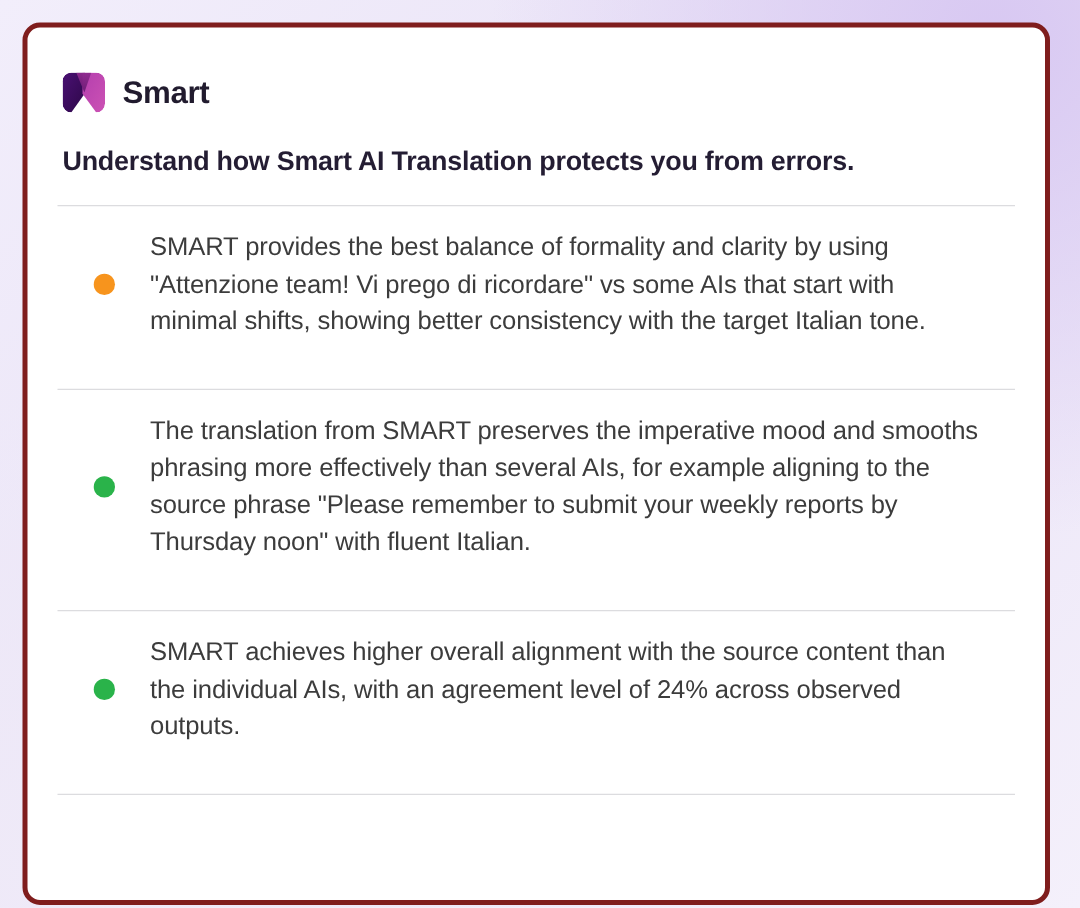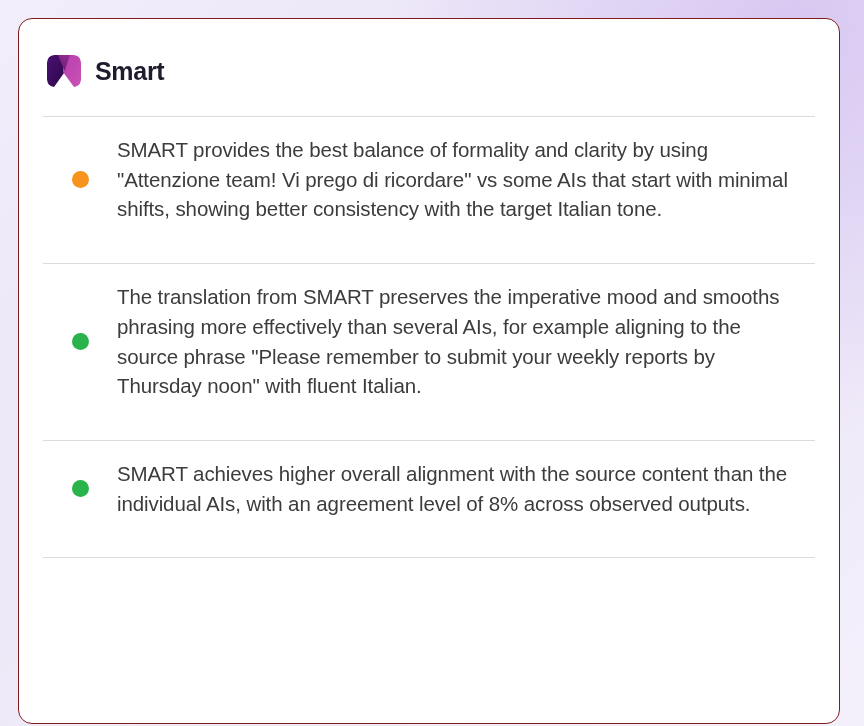--- a/index.html
+++ b/index.html
@@ -25,21 +25,21 @@
     height: 726px;
     padding: 18px 24px 4px 18px;
   }
 
   
   .card {
     position: relative;
     width: 822px;
     height: 706px;
     background: #ffffff;
-    border: 1px solid #7f1d1d;
+    border: 4px solid #7f1d1d;
     border-radius: 14px;
     padding: 24px 24px 0 24px;
     overflow: hidden;
   }
 
   
   .header {
     display: flex;
     align-items: center;
     gap: 14px;
@@ -148,20 +148,21 @@
             <rect x="0" y="0" width="34" height="32" fill="#ffffff"></rect>
             <path d="M0 0 H18 L17 18 L7 32 H0 Z" fill="url(#gLeft)"></path>
             <path d="M16 0 H34 V32 H27 L16 17 Z" fill="url(#gRight)"></path>
             <path d="M11 0 H23 L17.5 16 Z" fill="url(#gMid)" opacity="0.95"></path>
           </g>
         </svg>
       </span>
       <span class="brand-title">Smart</span>
     </div>
 
+    <div class="subtitle">Understand how Smart AI Translation protects you from errors.</div>
 
     <div class="divider"></div>
 
     <div class="bullet-list">
 
       <div class="bullet-row">
         <span class="bullet-dot-cell">
           <span class="dot" style="background:#f7941d"></span>
         </span>
         <span class="bullet-text">SMART provides the best balance of formality and clarity by using "Attenzione team! Vi prego di ricordare" vs some AIs that start with minimal shifts, showing better consistency with the target Italian tone.</span>
@@ -175,20 +176,20 @@
         </span>
         <span class="bullet-text">The translation from SMART preserves the imperative mood and smooths phrasing more effectively than several AIs, for example aligning to the source phrase "Please remember to submit your weekly reports by Thursday noon" with fluent Italian.</span>
       </div>
 
       <div class="divider"></div>
 
       <div class="bullet-row">
         <span class="bullet-dot-cell">
           <span class="dot" style="background:#2ab34a"></span>
         </span>
-        <span class="bullet-text">SMART achieves higher overall alignment with the source content than the individual AIs, with an agreement level of 8% across observed outputs.</span>
+        <span class="bullet-text">SMART achieves higher overall alignment with the source content than the individual AIs, with an agreement level of 24% across observed outputs.</span>
       </div>
 
       <div class="divider"></div>
 
     </div>
   </div>
 </div>
 
 </body></html>

